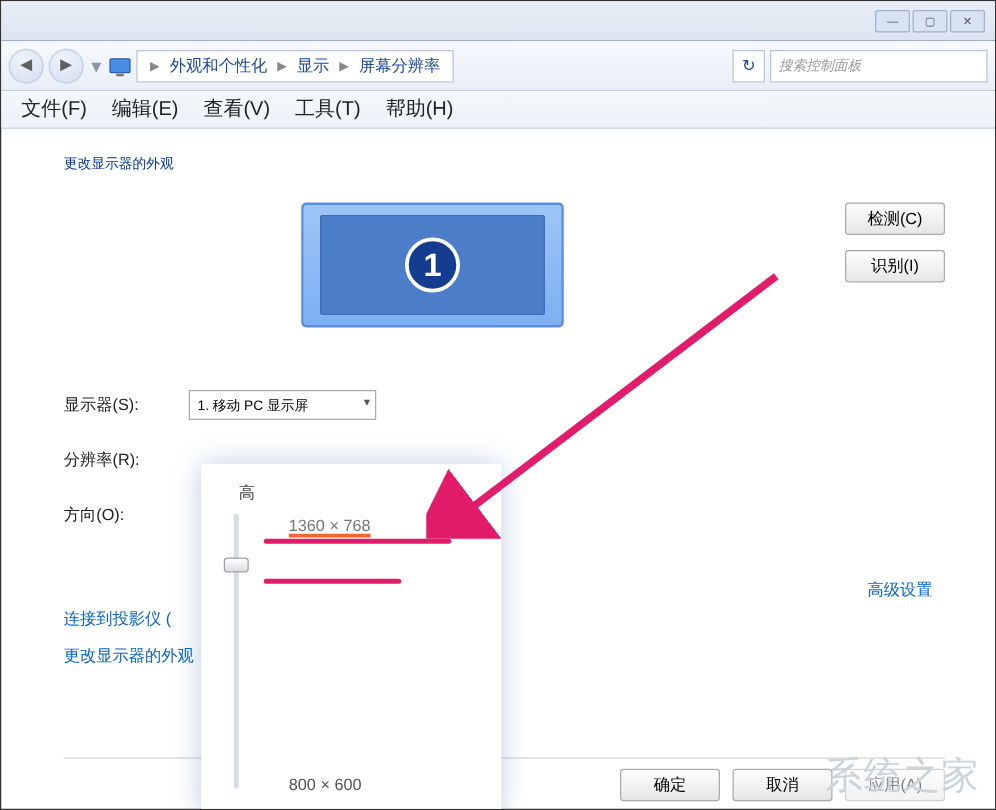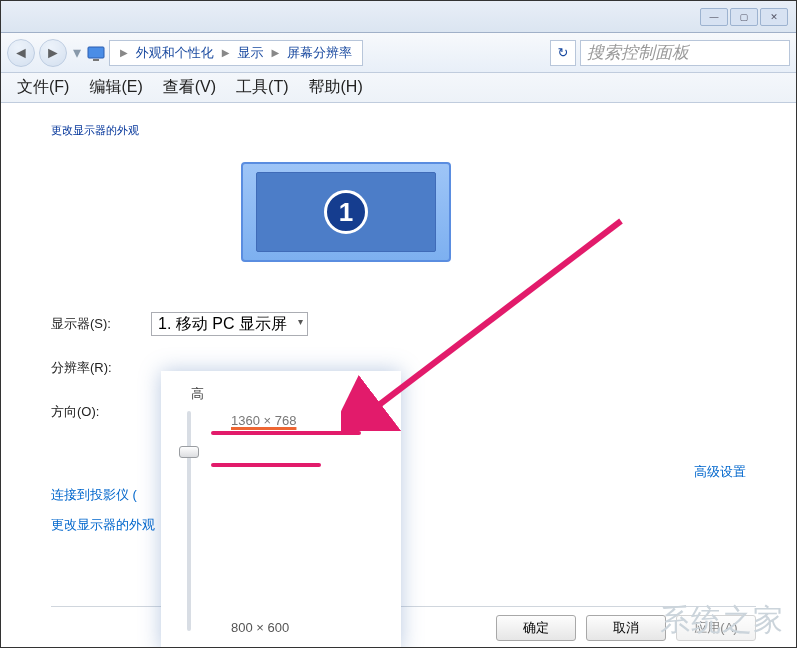--- a/index.html
+++ b/index.html
@@ -11,38 +11,38 @@
 
 .nav-bar { height: 40px; background: linear-gradient(#f7f9fc, #e8eff8); display: flex; align-items: center; padding: 0 6px; border-bottom: 1px solid #c0ccdd; gap: 4px; }
 .nav-arrow { width: 28px; height: 28px; border-radius: 50%; background: radial-gradient(circle at 40% 30%, #eaf2fb, #c5d5ea); border: 1px solid #9db3d0; display: flex; align-items: center; justify-content: center; cursor: pointer; opacity: .6; }
 .nav-sep { width: 12px; height: 28px; display:flex; align-items:center; justify-content:center; color:#89a; }
 .cp-icon { width:18px; height:18px; display:flex; align-items:center; justify-content:center; }
 .breadcrumb { flex: 0 0 auto; display: flex; align-items: center; height: 26px; border: 1px solid #b8c6da; background: #fff; padding: 0 6px; font-size: 13px; color: #1a4aa0; }
 .breadcrumb .crumb { padding: 0 4px; cursor: pointer; }
 .breadcrumb .chev { color: #888; padding: 0 4px; font-size: 10px; }
 .nav-spacer { flex:1 1 auto; }
 .refresh-box { width:26px; height:26px; border:1px solid #b8c6da; background:#fff; display:flex; align-items:center; justify-content:center; color:#1a4aa0; cursor:pointer; font-size:13px; }
-.search-box { width: 210px; height: 26px; border: 1px solid #b8c6da; background: #fff; display: flex; align-items: center; padding: 0 6px; font-size: 17px; color: #999; font-style: italic; font-family: Liberation Serif, serif; }
+.search-box { width: 174px; height: 26px; border: 1px solid #b8c6da; background: #fff; display: flex; align-items: center; padding: 0 6px; font-size: 11px; color: #999; font-style: italic; font-family: Liberation Serif, serif; }
 
 .menu-bar { height: 30px; background: linear-gradient(#f4f7fb, #edf2f8); border-bottom: 1px solid #c0ccdd; display: flex; align-items: center; padding: 0 10px; gap: 8px; font-size: 16px; }
 .menu-item { color: #222; cursor: pointer; padding: 2px 6px; }
 
 .content { padding: 20px 40px 0 50px; position: relative; height: calc(100% - 102px); }
 .page-title { font-size: 11px; color: #003399; margin-bottom: 24px; }
 
 .monitor-row { display: flex; justify-content: space-between; margin-bottom: 40px; }
 .monitor-preview { width: 210px; height: 100px; border: 2px solid #5a8de0; background: linear-gradient(#9ec5f7, #7db0f0); border-radius: 4px; display: flex; align-items: center; justify-content: center; position: relative; margin-left: 190px;}
 .monitor-inner { width: 180px; height: 80px; border: 1px solid #3f6bb8; background: #4c7dc8; border-radius:2px; position: relative;}
 .monitor-num { position:absolute; left:50%; top:50%; transform:translate(-50%,-50%); width:44px; height:44px; border-radius:50%; background:#153d8f; border:3px solid #fff; color:#fff; font-size:26px; font-weight:bold; display:flex; align-items:center; justify-content:center; }
 .detect-btns { display: flex; flex-direction: column; gap: 12px; }
 .win-btn { min-width: 80px; height: 26px; border: 1px solid #a8a8a8; border-radius: 3px; background: linear-gradient(#fdfdfd, #e6e6e6); font-size: 13px; padding: 0 12px; cursor: pointer; }
 
 .form-row { display: flex; align-items: center; height: 44px; font-size: 13px; }
 .form-label { width: 100px; color: #222; }
-.combo { height: 24px; border: 1px solid #abadb3; background: #fff; padding: 0 20px 0 6px; font-size: 16px; display: flex; align-items: center; min-width: 150px; position: relative; cursor: pointer; }
+.combo { height: 24px; border: 1px solid #abadb3; background: #fff; padding: 0 20px 0 6px; font-size: 11px; display: flex; align-items: center; min-width: 150px; position: relative; cursor: pointer; }
 .combo::after { content: "▾"; position: absolute; right: 4px; top: 3px; font-size: 10px; color: #555; }
 
 .adv-link { position: absolute; right: 50px; top: 360px; color: #0066cc; font-size: 13px; cursor: pointer; }
 
 .links-block { margin-top: 52px; }
 .link-line { color: #0066cc; font-size: 13px; margin-bottom: 12px; cursor: pointer; }
 
 .slider-popup { position: absolute; left: 160px; top: 370px; width: 240px; height: 280px; background: #fff; box-shadow: 0 0 20px rgba(80,120,180,.4); padding: 14px 10px 10px 20px; font-size: 13px; z-index: 10; }
 .slider-label-hi { color: #444; margin-bottom: 10px; margin-left:10px;}
 .res-opt { margin-left: 50px; margin-top: 6px; color: #777; }
@@ -110,20 +110,24 @@
 
 <div class="content">
   <div class="page-title">更改显示器的外观</div>
 
   <div class="monitor-row">
     <div class="monitor-preview">
       <div class="monitor-inner">
         <div class="monitor-num">1</div>
       </div>
     </div>
+    <div class="detect-btns">
+      <button class="win-btn">检测(C)</button>
+      <button class="win-btn">识别(I)</button>
+    </div>
   </div>
 
   <div class="form-row">
     <span class="form-label">显示器(S):</span>
     <div class="combo">1. 移动 PC 显示屏</div>
   </div>
   <div class="form-row">
     <span class="form-label">分辨率(R):</span>
   </div>
   <div class="form-row">

